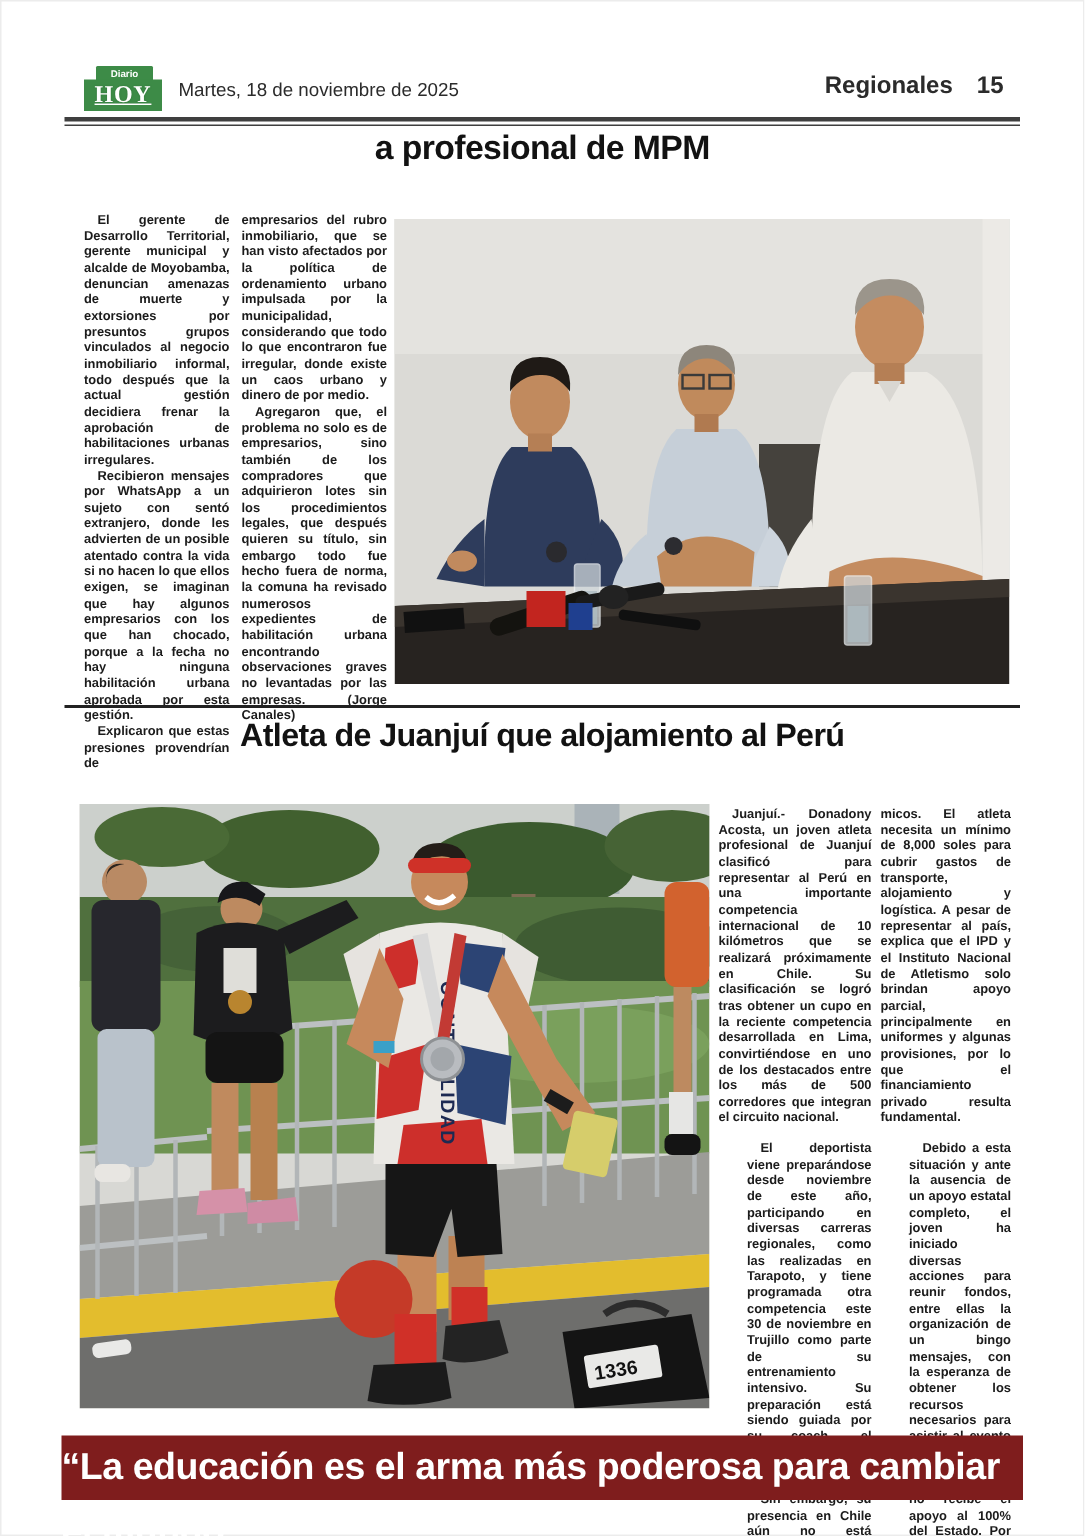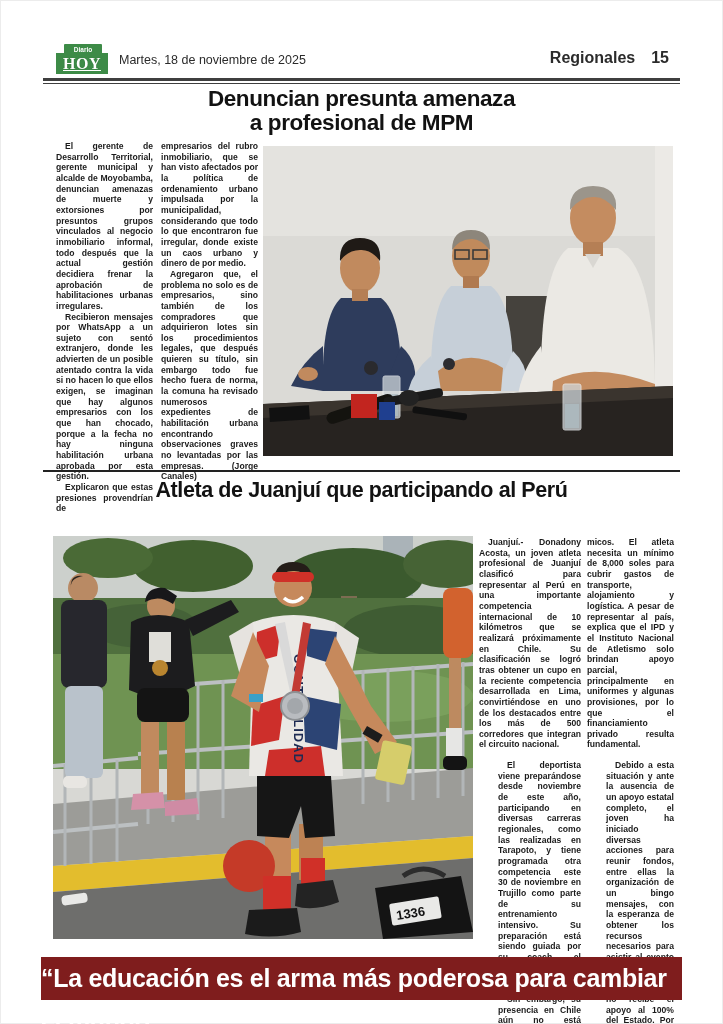--- a/index.html
+++ b/index.html
@@ -64,21 +64,20 @@
     <div class="section-wrap">
       <span>Regionales</span><span class="num">15</span>
     </div>
     <div class="header-rule">
       <div class="thick"></div>
         <div class="thin"></div>
     </div>
   </div>
 
   <div class="headline h1">
-    <div>Denuncian presunta amenaza</div>
     <div>a profesional de MPM</div>
   </div>
 
   <div class="col" id="a1c1">
     <p>El gerente de Desarrollo Territorial, gerente municipal y alcalde de Moyobamba, denuncian amenazas de muerte y extorsiones por presuntos grupos vinculados al negocio inmobiliario informal, todo después que la actual gestión decidiera frenar la aprobación de habilitaciones urbanas irregulares.</p>
     <p>Recibieron mensajes por WhatsApp a un sujeto con sentó extranjero, donde les advierten de un posible atentado contra la vida si no hacen lo que ellos exigen, se imaginan que hay algunos empresarios con los que han chocado, porque a la fecha no hay ninguna habilitación urbana aprobada por esta gestión.</p>
     <p>Explicaron que estas presiones provendrían de</p>
   </div>
   <div class="col" id="a1c2">
     <p class="noindent">empresarios del rubro inmobiliario, que se han visto afectados por la política de ordenamiento urbano impulsada por la municipalidad, considerando que todo lo que encontraron fue irregular, donde existe un caos urbano y dinero de por medio.</p>
@@ -151,21 +150,21 @@
         <rect x="116" y="256" width="16" height="18" fill="#1f3f8f"></rect>
         <ellipse cx="146" cy="252" rx="10" ry="8" fill="#222"></ellipse>
         <rect x="150" y="260" width="55" height="7" rx="3" fill="#101010" transform="rotate(8 150 260)"></rect>
       </g>
     </svg>
   </div>
 
   <div class="article-divider"></div>
 
   <div class="headline h2">
-    <div>Atleta de Juanjuí que participando al Perú</div>
+    <div>Atleta de Juanjuí que alojamiento al Perú</div>
   </div>
 
   <div class="photo" id="photo2">
     <svg width="420" height="403" viewBox="0 0 420 403">
 
       <rect x="0" y="0" width="420" height="70" fill="#ccd0cc"></rect>
       <rect x="330" y="0" width="30" height="60" fill="#aab3b8"></rect>
       <g>
         <ellipse cx="140" cy="30" rx="60" ry="26" fill="#41602f"></ellipse>
         <ellipse cx="300" cy="42" rx="70" ry="30" fill="#3b5a2e"></ellipse>

